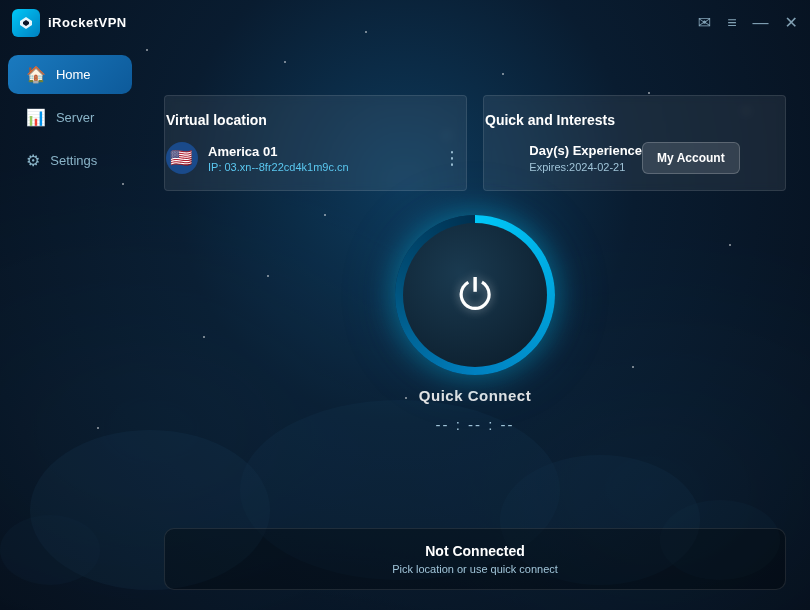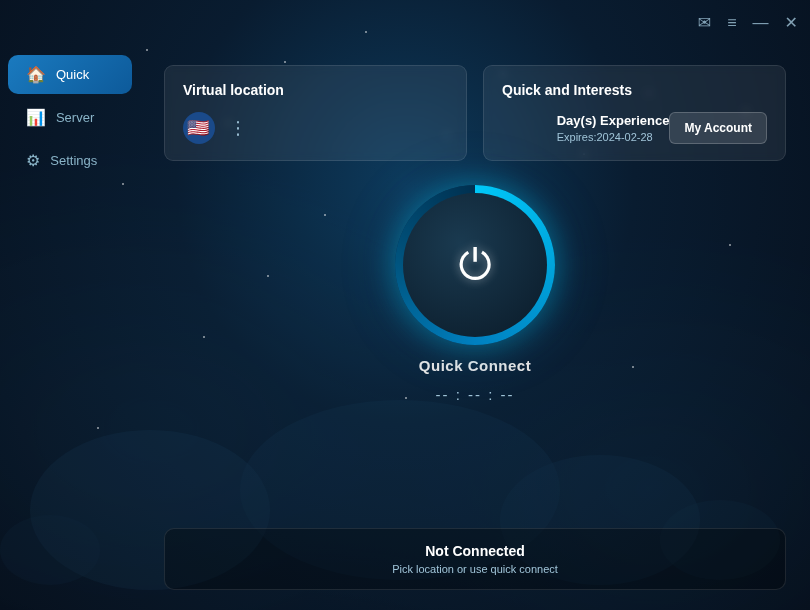--- a/index.html
+++ b/index.html
@@ -151,23 +151,24 @@
     
     .top-cards {
       display: flex;
       gap: 16px;
     }
 
     
     .card {
       background: rgba(255,255,255,0.07);
       border: 1px solid rgba(255,255,255,0.1);
-      border-radius: 9px;
-      padding: 16px 18px;
+      border-radius: 4px;
+      padding: 16px 1px;
       backdrop-filter: blur(4px);
+      margin-top: 30px;
     }
 
     .card-location {
       flex: 1;
     }
 
     .card-rights {
       flex: 1;
     }
 
@@ -217,21 +218,21 @@
       color: #a0c4d8;
       font-size: 18px;
       cursor: pointer;
       padding: 4px;
     }
 
     
     .rights-content {
       display: flex;
       align-items: center;
-      justify-content: flex-end;
+      justify-content: center;
     }
 
     .rights-info {}
 
     .rights-label {
       color: white;
       font-size: 13px;
       font-weight: 700;
     }
 
@@ -368,32 +369,41 @@
 
 <svg class="world-map-svg" viewBox="0 0 810 300" height="300">
   <ellipse cx="150" cy="200" rx="120" ry="80" fill="#3a8abf" opacity="0.5"></ellipse>
   <ellipse cx="400" cy="180" rx="160" ry="90" fill="#3a8abf" opacity="0.4"></ellipse>
   <ellipse cx="600" cy="210" rx="100" ry="65" fill="#3a8abf" opacity="0.4"></ellipse>
   <ellipse cx="720" cy="230" rx="60" ry="40" fill="#3a8abf" opacity="0.3"></ellipse>
   <ellipse cx="50" cy="240" rx="50" ry="35" fill="#3a8abf" opacity="0.3"></ellipse>
 </svg>
 
 <div class="titlebar">
+  <div class="app-logo">
+    <div class="logo-icon">
+      <svg width="16" height="16" viewBox="0 0 16 16" fill="none">
+        <path d="M8 2L14 6V10L8 14L2 10V6L8 2Z" fill="white" opacity="0.9"></path>
+        <path d="M8 5L11 7V9L8 11L5 9V7L8 5Z" fill="#0a1628"></path>
+      </svg>
+    </div>
+    <span class="logo-text">iRocketVPN</span>
+  </div>
   <div class="titlebar-controls">
     <span class="titlebar-icon">✉</span>
     <span class="titlebar-icon">≡</span>
     <span class="titlebar-icon">—</span>
     <span class="titlebar-icon">✕</span>
   </div>
 </div>
 
 <nav class="sidebar">
   <div class="sidebar-item active">
     <span class="item-icon">🏠</span>
-    <span>Quick</span>
+    <span>Home</span>
   </div>
   <div class="sidebar-item">
     <span class="item-icon">📊</span>
     <span>Server</span>
   </div>
   <div class="sidebar-item">
     <span class="item-icon">⚙</span>
     <span>Settings</span>
   </div>
 </nav>
@@ -401,30 +411,34 @@
 <main class="main">
 
   <div class="top-cards">
 
     <div class="card card-location">
       <div class="card-title">Virtual location</div>
       <div class="location-row">
         <div class="flag">
           <span>🇺🇸</span>
         </div>
+        <div class="location-info">
+          <div class="location-name">America 01</div>
+          <div class="location-ip">IP: 03.xn--8fr22cd4k1m9c.cn</div>
+        </div>
         <div class="more-btn">⋮</div>
       </div>
     </div>
 
     <div class="card card-rights">
       <div class="card-title">Quick and Interests</div>
       <div class="rights-content">
         <div class="rights-info">
           <div class="rights-label">Day(s) Experience</div>
-          <div class="rights-expires">Expires:2024-02-28</div>
+          <div class="rights-expires">Expires:2024-02-21</div>
         </div>
         <button class="my-account-btn">My Account</button>
       </div>
     </div>
 
   </div>
 
   <div class="connect-area">
     <div class="power-ring">
       <div class="power-ring-inner">

